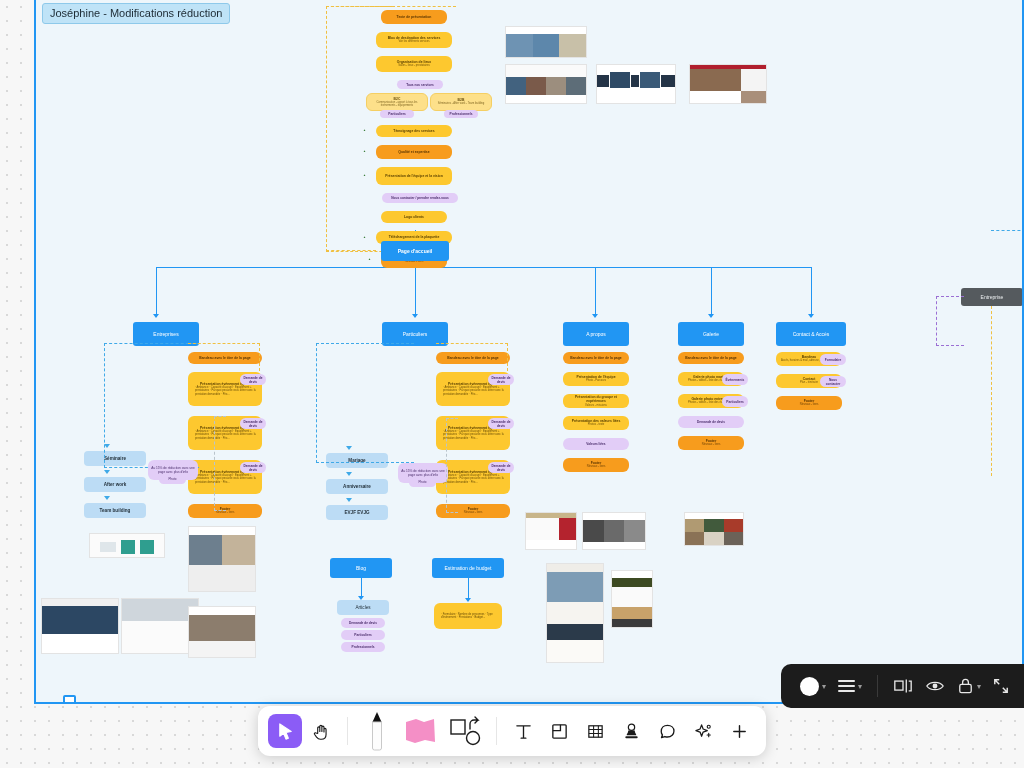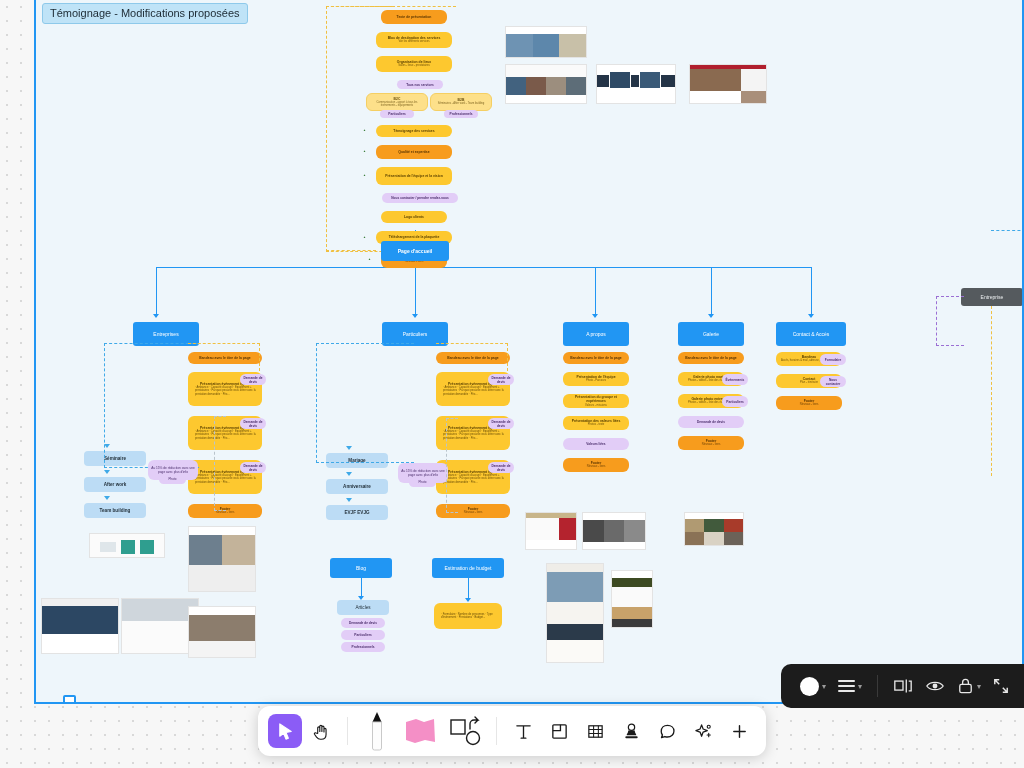--- a/index.html
+++ b/index.html
@@ -556,21 +556,21 @@
     <div class="th-row" style="height:13px">
       <div class="th-ph" style="background:#8a7256"></div>
       <div class="th-ph" style="background:#d9d2c4"></div>
       <div class="th-ph" style="background:#6b6258"></div>
     </div>
   </div>
 
   <div class="corner-handle ch-bl"></div>
 </div>
 
-<div id="frame-title">Témoignage - Modifications proposées</div>
+<div id="frame-title">Joséphine - Modifications réduction</div>
 
 <div id="darkbar">
   <div class="dbtn">
     <span class="circ-w"></span>
     <span class="chev">▾</span>
   </div>
   <div class="dbtn">
     <span class="burger">
         <i></i>
         <i></i>

